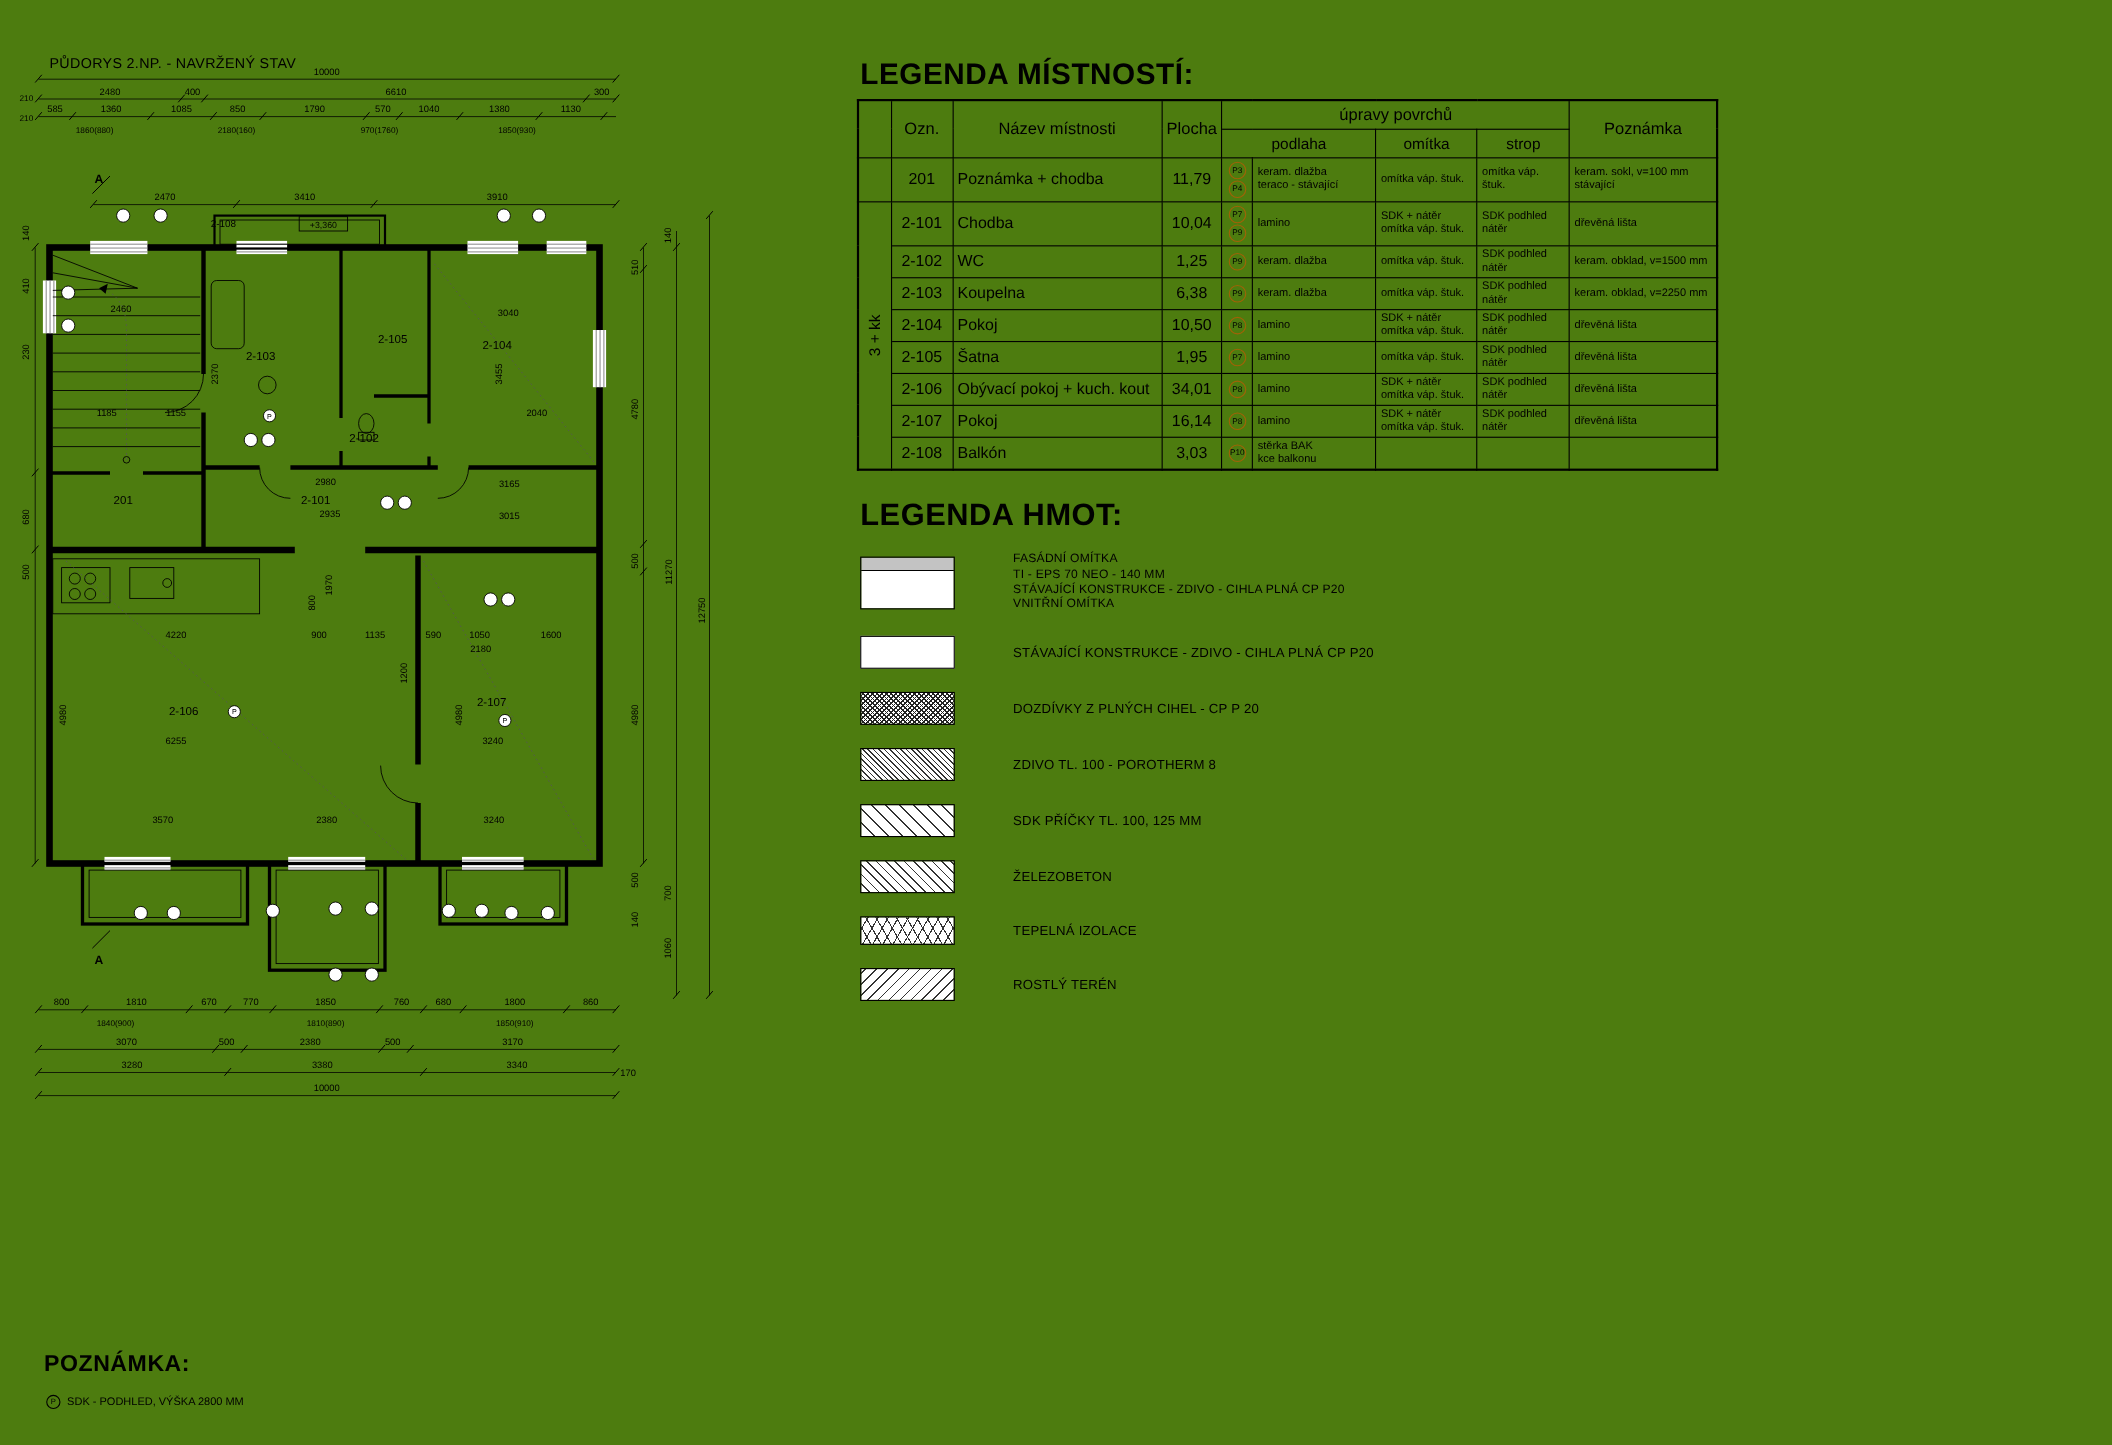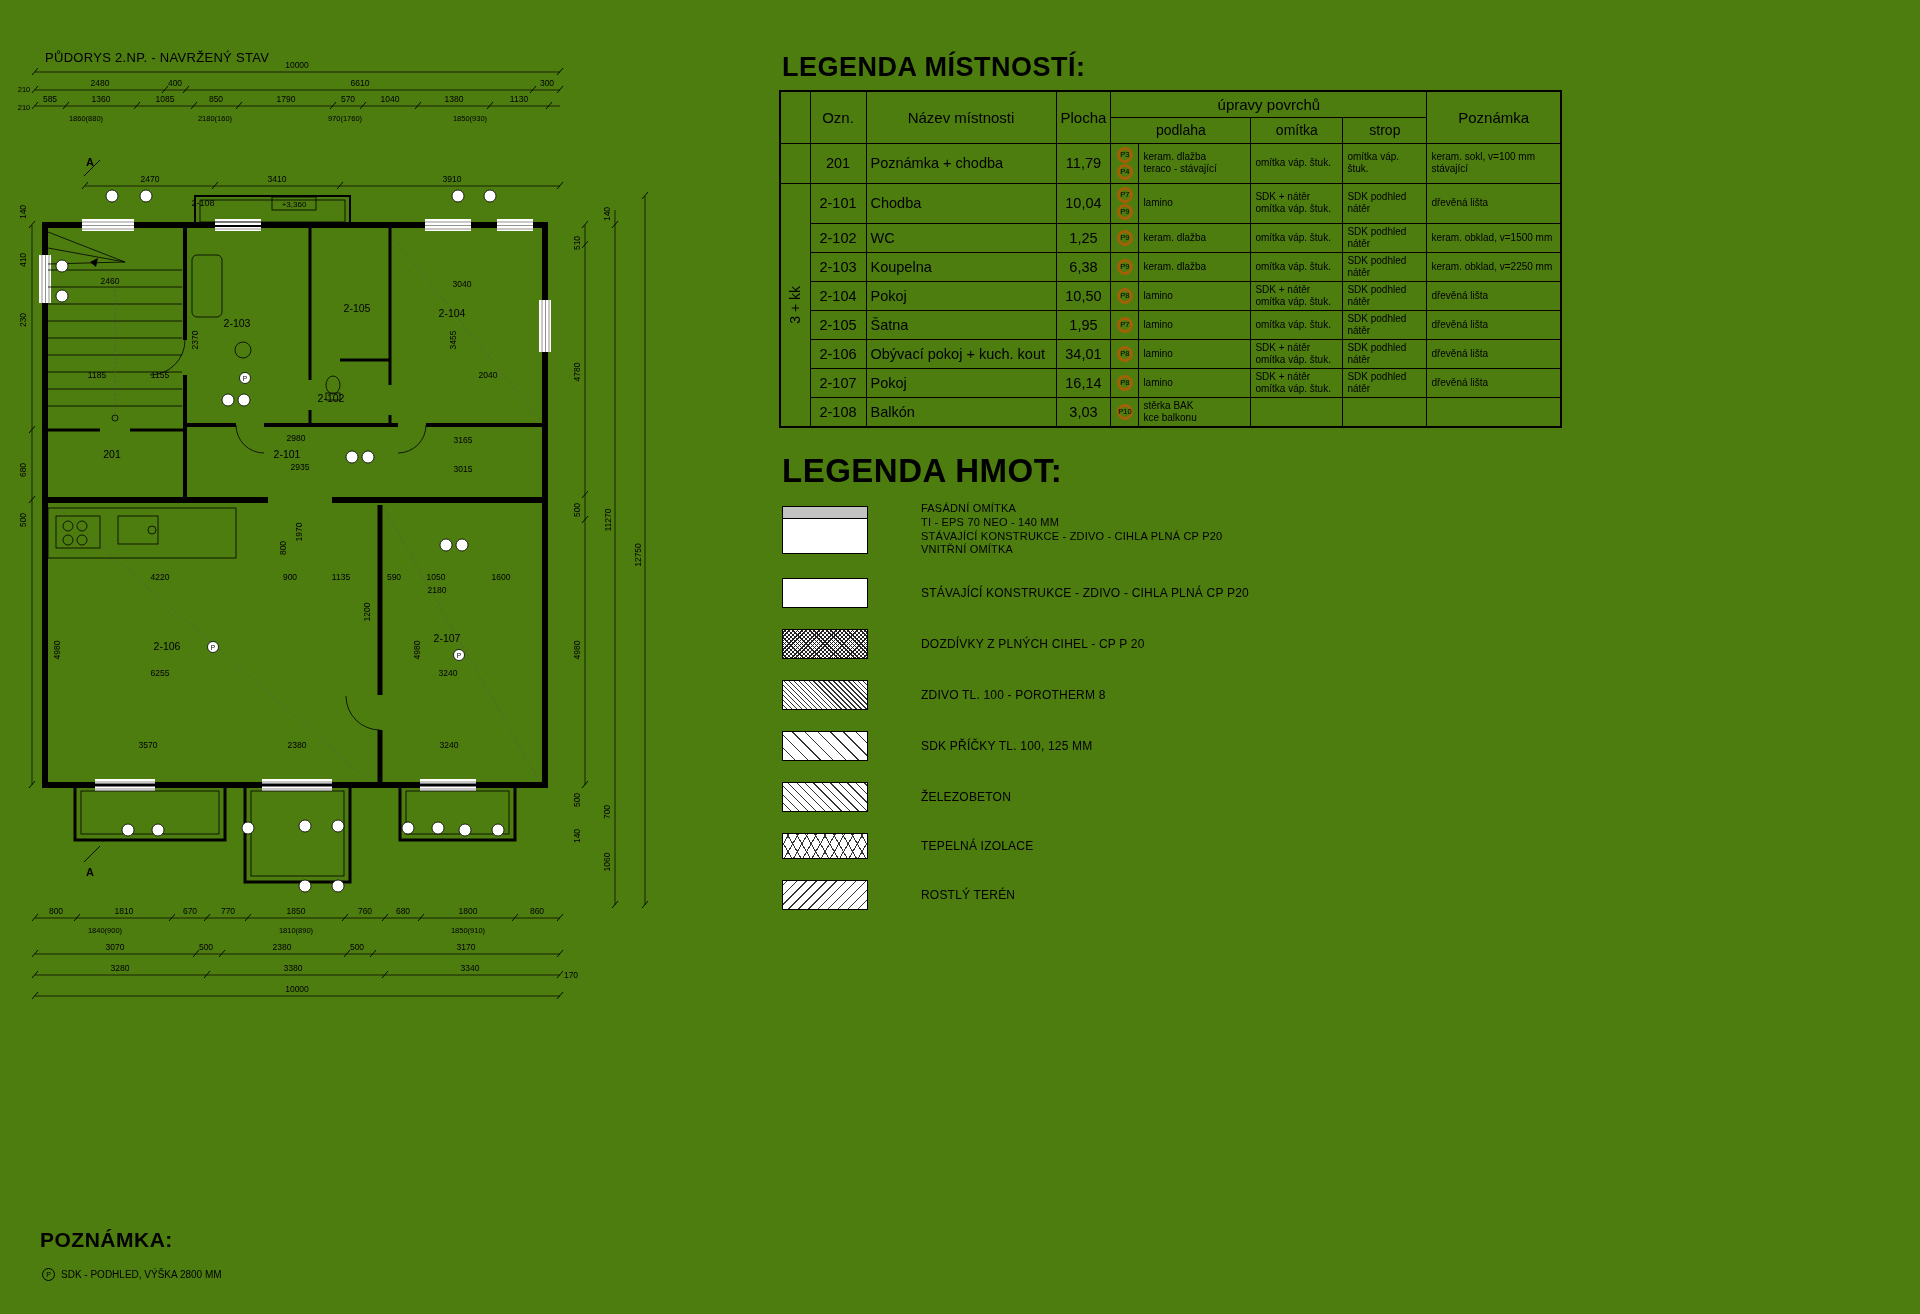--- a/index.html
+++ b/index.html
@@ -42,24 +42,24 @@
   .vert { writing-mode:vertical-rl; transform:rotate(180deg); font-size:14px; text-align:center; margin:0 auto; white-space:nowrap; }
   td.c-ozn { width:56px; text-align:center; font-size:14.5px; }
   td.c-nazev { width:190px; text-align:left; font-size:14.5px; padding-left:7px; }
   td.c-plocha { width:54px; text-align:center; font-size:14.5px; }
   td.c-pcode { width:28px; text-align:center; padding:1px; }
   td.c-small { font-size:10px; line-height:1.2; text-align:left; white-space:pre-line; padding-left:5px; }
   td.c-sm1 { width:112px; } td.c-sm2 { width:92px; } td.c-sm3 { width:84px; }
   td.c-note { width:134px; font-size:10px; line-height:1.2; text-align:left; white-space:pre-line; padding-left:5px; }
   #room-table tr { height:26px; }
   .pcirc { display:flex; align-items:center; justify-content:center; width:16px; height:16px; margin:1px auto;
-     border:3px solid #a16207; border-radius:50%; font-size:7.5px; }
+     border:1px solid #a16207; border-radius:50%; font-size:7.5px; }
 
   
-  .hmot-title { position:absolute; left:782px; top:452px; font-size:33px; font-weight:bold; letter-spacing:.5px; }
+  .hmot-title { position:absolute; left:782px; top:452px; font-size:28px; font-weight:bold; letter-spacing:.5px; }
   #materials-list { position:absolute; left:782px; top:502px; width:800px; }
   .mat-item { display:flex; align-items:center; margin-bottom:21px;gap:37px; }
   .sw { width:86px; height:30px; border:1.5px solid #000; flex:0 0 86px; margin-right:16px; background:#fff; }
   .pat-facade { height:48px; background:linear-gradient(to bottom, #c3c3c3 0 11px, #000 11px 12.5px, #fff 12.5px); }
   .pat-plain { background:#fff; }
   .pat-crosshatch { background:
       repeating-linear-gradient(45deg, rgba(0,0,0,0) 0 5px, #333 5px 6px),
       repeating-linear-gradient(-45deg, #fff 0 5px, #333 5px 6px); }
   .pat-dense-crosshatch { background:
       repeating-linear-gradient(45deg, rgba(0,0,0,0) 0 2px, #222 2px 3px),

